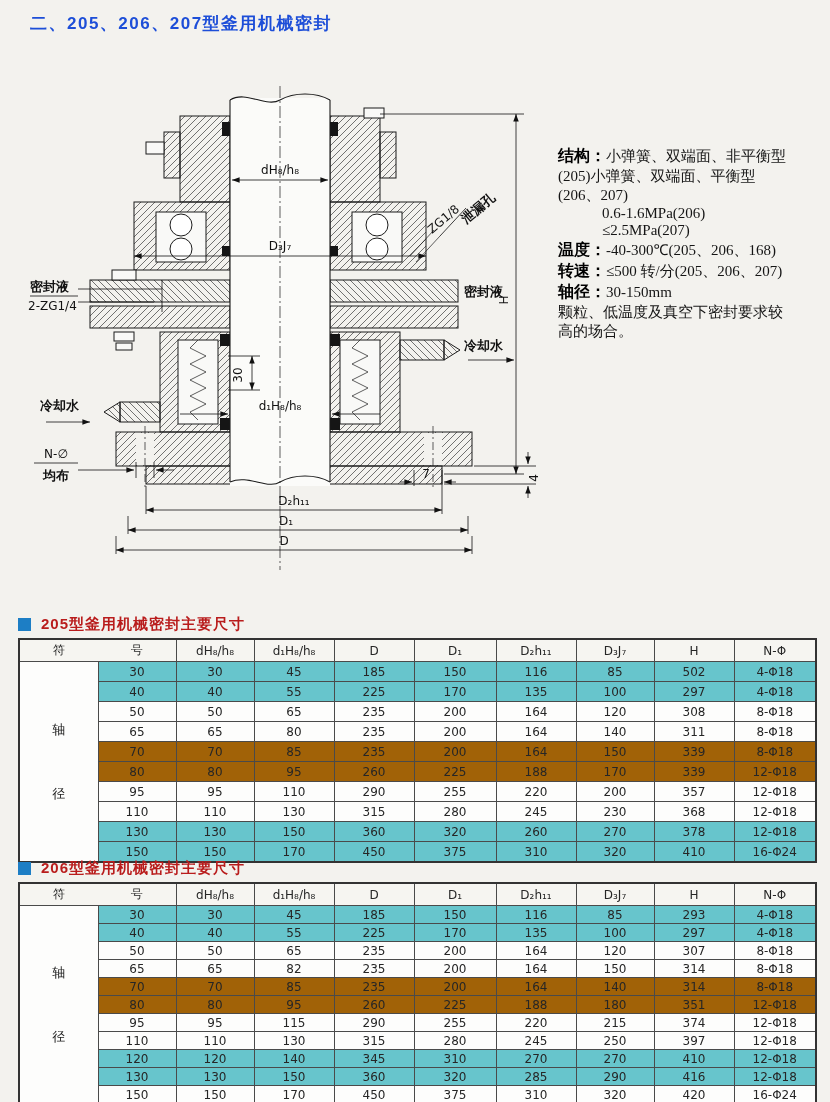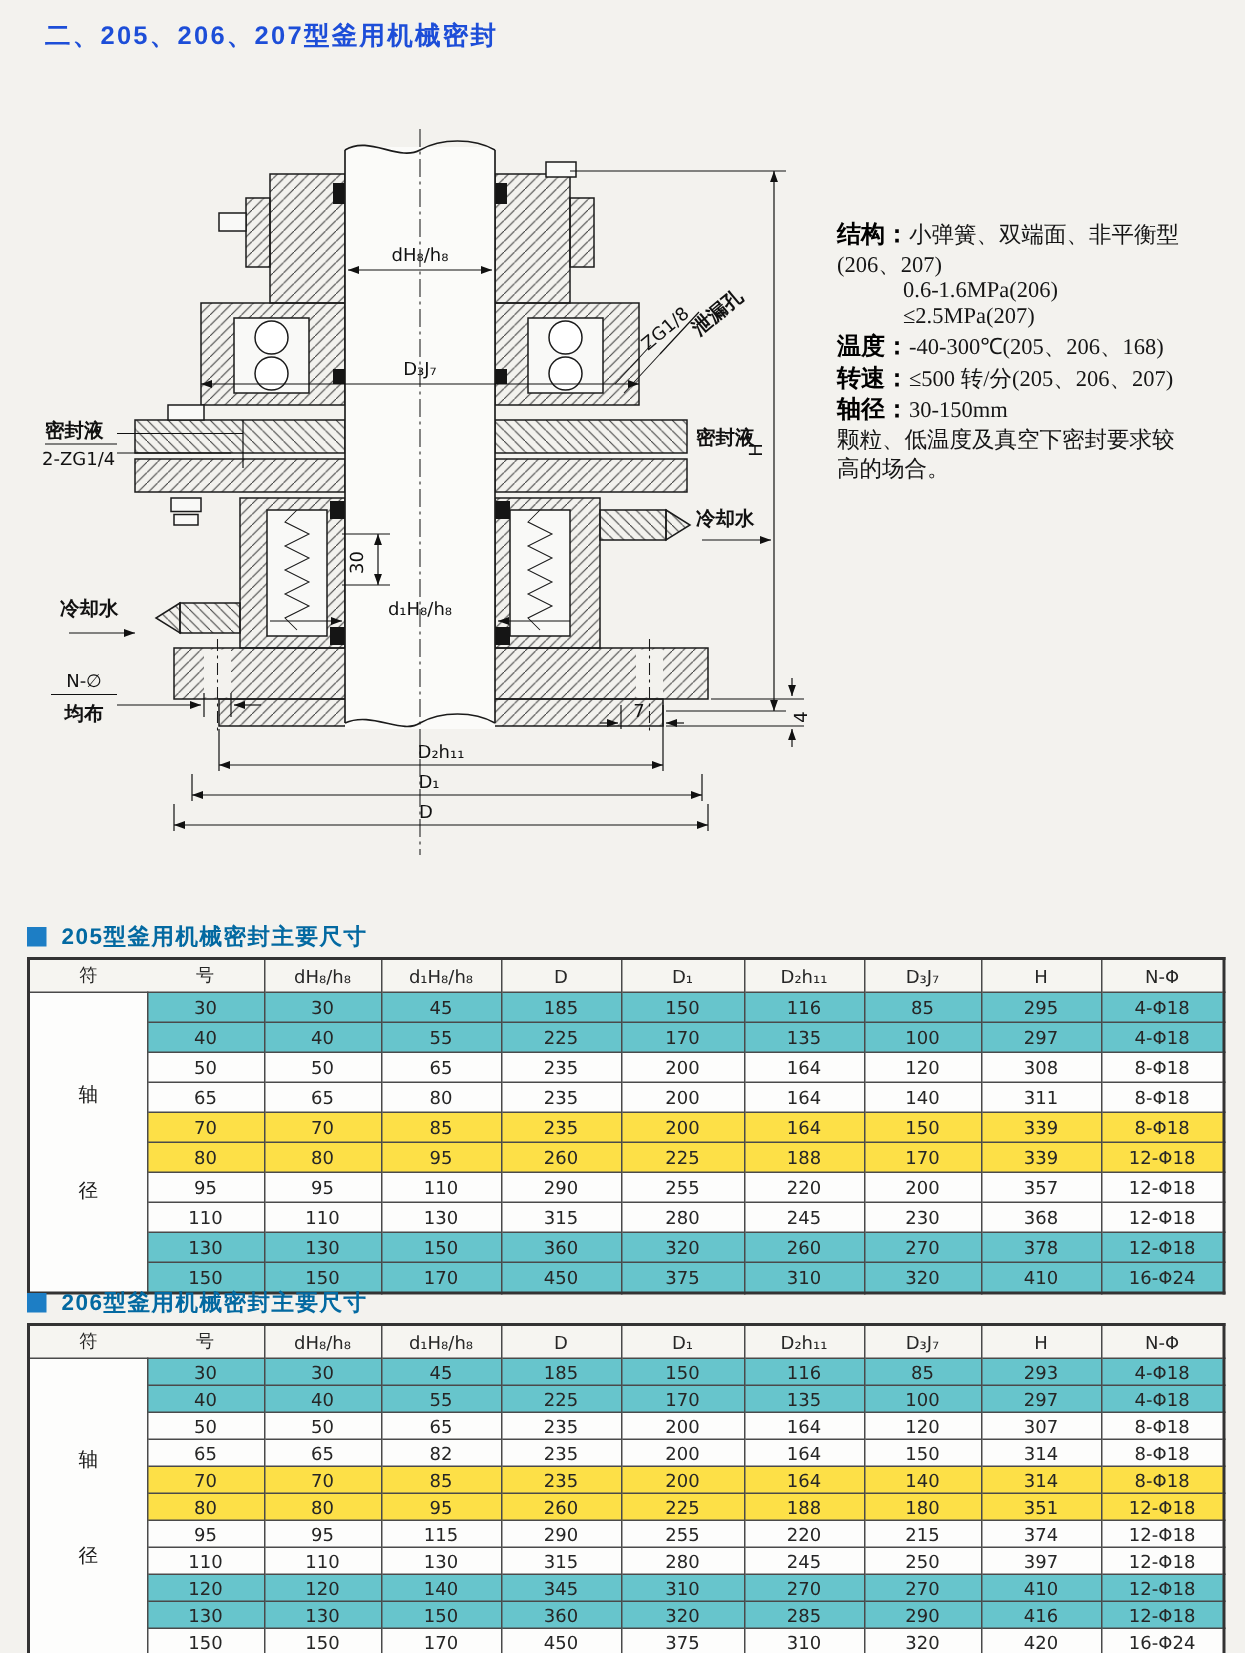--- a/index.html
+++ b/index.html
@@ -15,31 +15,31 @@
   .dimtxt{font:12px "DejaVu Sans",sans-serif;fill:#111}
   .cntxt{font:bold 13px "DejaVu Sans",sans-serif;fill:#111}
   .blk{fill:#151515}
   
   .specs{position:absolute;left:558px;top:146px;width:272px}
   .spec-line{line-height:27px;font:15px "Liberation Serif",serif;white-space:nowrap;color:#151515}
   .spec-line .spec-label{font:bold 16px "Liberation Sans",sans-serif;color:#000000}
   .spec-line.indent{padding-left:44px}
   
   .section-title{position:absolute;left:18px;display:flex;align-items:center;gap:10px;
-       font:bold 15px "Liberation Sans",sans-serif;color:#0369a1;letter-spacing:1px}
+       font:bold 15px "Liberation Sans",sans-serif;color:#b91c1c;letter-spacing:1px}
   .bullet{width:13px;height:13px;background:#1d7ec5;flex:0 0 auto}
   .dim-table{position:absolute;left:18px;width:797px;border-collapse:collapse;table-layout:fixed;
        border:2px solid #333;background:#fdfdfc}
   .dim-table td,.dim-table th{border:1px solid #4a4a4a;font:12px "DejaVu Sans",sans-serif;
        font-weight:normal;text-align:center;padding:0;color:#262626}
   .dim-table thead th{height:21px;background:#f6f5f1}
   .t205 tbody td{height:19px}
   .t206 tbody td{height:17px}
   tr.teal  td{background:#67c5cc}
-  tr.yellow td{background:#fde047}
+  tr.yellow td{background:#a16207}
   tr.white td{background:#fdfdfc}
   .dim-table td.axis-cell{background:#fdfdfc !important}
   .axis-inner{display:flex;flex-direction:column;align-items:center;gap:46px;
        font-size:13px;color:#1c1c1c}
   .hsym{display:flex;justify-content:space-around;align-items:center}
 </style>
 </head>
 <body>
 
 <div class="page-title">二、205、206、207型釜用机械密封</div>
@@ -188,20 +188,21 @@
     <line class="dim" x1="100" y1="446" x2="440" y2="446" marker-start="url(#ar)" marker-end="url(#ar)"></line>
     <text class="dimtxt" x="258" y="441" text-anchor="middle">D₁</text>
     <path class="dim" d="M88,452 V470 M444,452 V470"></path>
     <line class="dim" x1="88" y1="466" x2="444" y2="466" marker-start="url(#ar)" marker-end="url(#ar)"></line>
     <text class="dimtxt" x="256" y="461" text-anchor="middle">D</text>
   </g>
 </svg>
 
 <div class="specs">
     <div class="spec-line"><span class="spec-label">结构：</span><span>小弹簧、双端面、非平衡型</span></div>
+    <div class="spec-line"><span>(205)小弹簧、双端面、平衡型</span></div>
     <div class="spec-line"><span>(206、207)</span></div>
     <div class="spec-line indent"><span>0.6-1.6MPa(206)</span></div>
     <div class="spec-line indent"><span>≤2.5MPa(207)</span></div>
     <div class="spec-line"><span class="spec-label">温度：</span><span>-40-300℃(205、206、168)</span></div>
     <div class="spec-line"><span class="spec-label">转速：</span><span>≤500 转/分(205、206、207)</span></div>
     <div class="spec-line"><span class="spec-label">轴径：</span><span>30-150mm</span></div>
     <div class="spec-line"><span>颗粒、低温度及真空下密封要求较</span></div>
     <div class="spec-line"><span>高的场合。</span></div>
   </div>
 
@@ -248,21 +249,21 @@
             <div>径</div>
           </div>
         </td>
         <td>30</td>
         <td>30</td>
         <td>45</td>
         <td>185</td>
         <td>150</td>
         <td>116</td>
         <td>85</td>
-        <td>295</td>
+        <td>502</td>
         <td>4-Φ18</td>
       </tr>
       <tr class="teal">
         <td>40</td>
         <td>40</td>
         <td>55</td>
         <td>225</td>
         <td>170</td>
         <td>135</td>
         <td>100</td>

